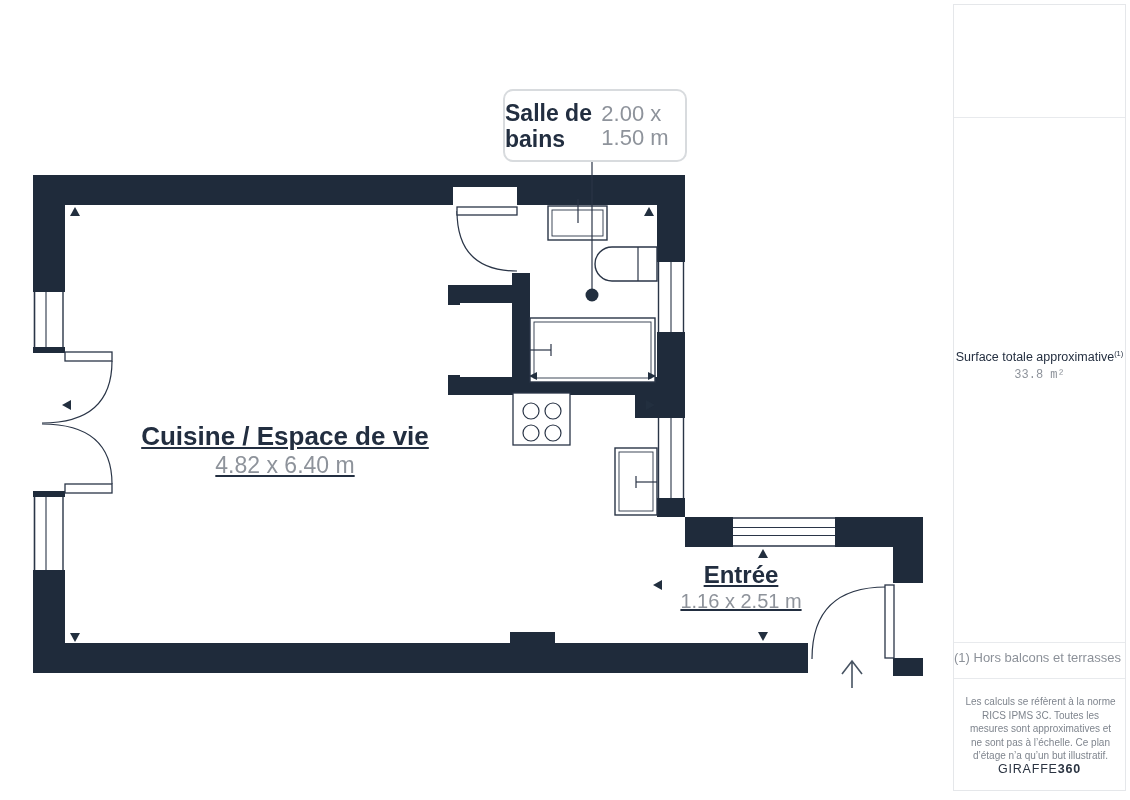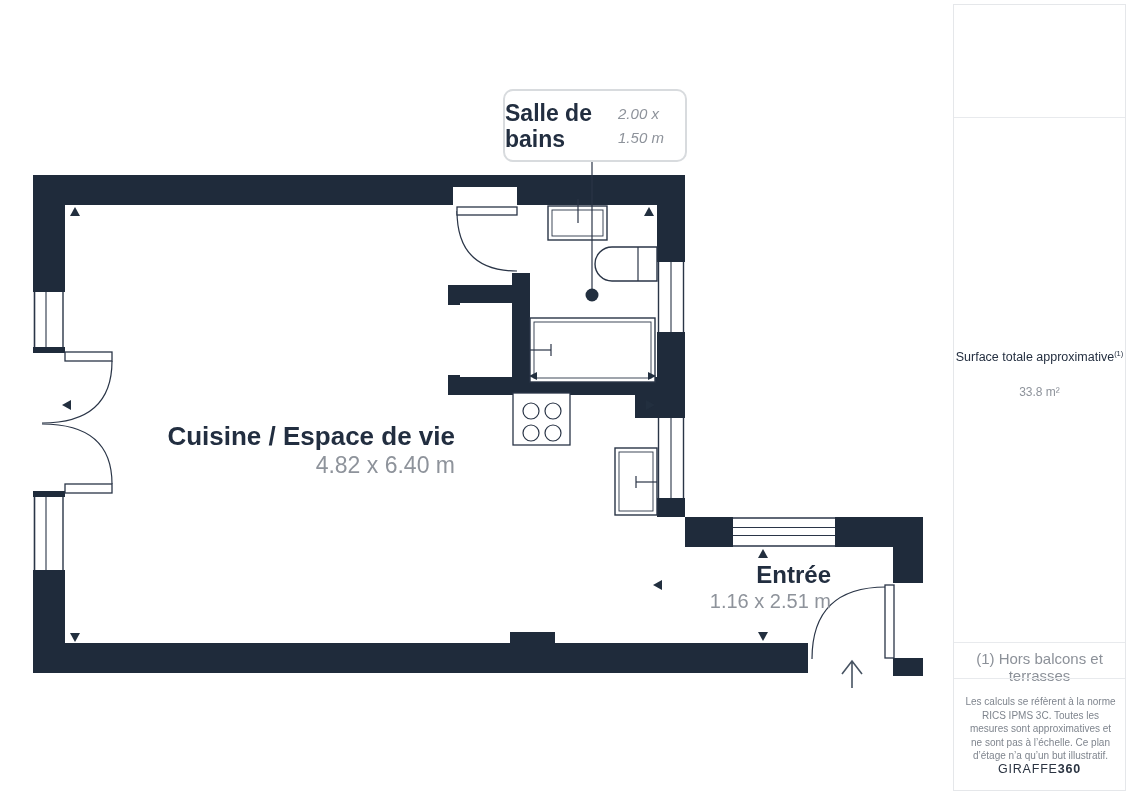--- a/index.html
+++ b/index.html
@@ -4,48 +4,48 @@
 <style>
   html,body{margin:0;padding:0;background:#ffffff;width:1130px;height:800px;
     font-family:"Liberation Sans",sans-serif;overflow:hidden;}
   #stage{position:relative;width:1130px;height:800px;background:#fff;}
   
   #plan-svg{position:absolute;left:0;top:0;}
   .wall{fill:#1F2B3B;}
   .fix{stroke:#2A3547;fill:#ffffff;}
   .ln{stroke:#2A3547;fill:none;}
   .mk{fill:#222F3F;}
-  .room-label{position:absolute;text-align:right;color:#222E40;}
+  .room-label{position:absolute;text-align:center;color:#222E40;text-decoration:underline;}
   .room-title{font-weight:bold;color:#222E40;}
   .room-dims{color:#8E939B;font-weight:normal;}
   #callout{position:absolute;left:503px;top:89px;width:180px;height:69px;
     background:#fff;border:2px solid #D8DBDE;border-radius:10px;
     display:flex;flex-direction:row;align-items:center;justify-content:center;z-index:3;}
   #callout .room-title{font-size:23px;line-height:26px;}
-  #callout .room-dims{font-size:15px;line-height:24px;font-style:italic;}
+  #callout .room-dims{font-size:22px;line-height:24px;}
   #cuisine-label{left:115px;top:421px;width:340px;z-index:2;}
   #cuisine-label .room-title{font-size:26px;line-height:30px;}
   #cuisine-label .room-dims{font-size:23px;line-height:28px;}
   #entree-label{left:651px;top:561px;width:180px;z-index:2;}
   #entree-label .room-title{font-size:24px;line-height:27px;}
   #entree-label .room-dims{font-size:20px;line-height:27px;}
   
   #sidebar{position:absolute;left:953px;top:4px;width:173px;height:787px;
     background:#fff;border:1px solid #E5E7EA;box-sizing:border-box;}
   .divider{position:absolute;left:0;width:100%;height:1px;background:#E8EAED;}
   #logo-block{position:absolute;top:0;left:0;width:100%;height:112px;text-align:center;}
   #logo-icon{margin-top:26px;}
   #logo-text{font-size:21px;font-weight:bold;color:#1D2534;line-height:20px;letter-spacing:0.2px;}
   #logo-tagline{font-size:5px;color:#A7ACB3;letter-spacing:1.2px;margin-top:2px;}
   #surface-block{position:absolute;top:344px;left:0;width:100%;text-align:center;}
   #surface-label{font-size:12.5px;font-weight:normal;color:#242F40;}
   #surface-label sup{font-size:7.5px;}
-  #surface-value{font-size:12px;color:#8E939B;margin-top:21px;}
-  #footnote{position:absolute;top:645px;left:0;width:100%;text-align:center;
-    font-size:15px;color:#8C9199;}
+  #surface-value{font-size:12px;color:#8E939B;margin-top:4px;font-family:Liberation Mono, monospace;}
+  #footnote{position:absolute;top:645px;left:0;width:100%;text-align:left;
+    font-size:13px;color:#8C9199;}
   #legal{position:absolute;top:690px;left:11px;width:151px;text-align:center;
     font-size:10px;line-height:13.5px;color:#7F858E;}
   #credit{position:absolute;top:757px;left:0;width:100%;text-align:center;
     font-size:12.5px;color:#2B3442;letter-spacing:0.8px;}
   #credit b{font-weight:bold;margin-top:44px;}
 </style>
 </head>
 <body>
 
 <div id="stage">

